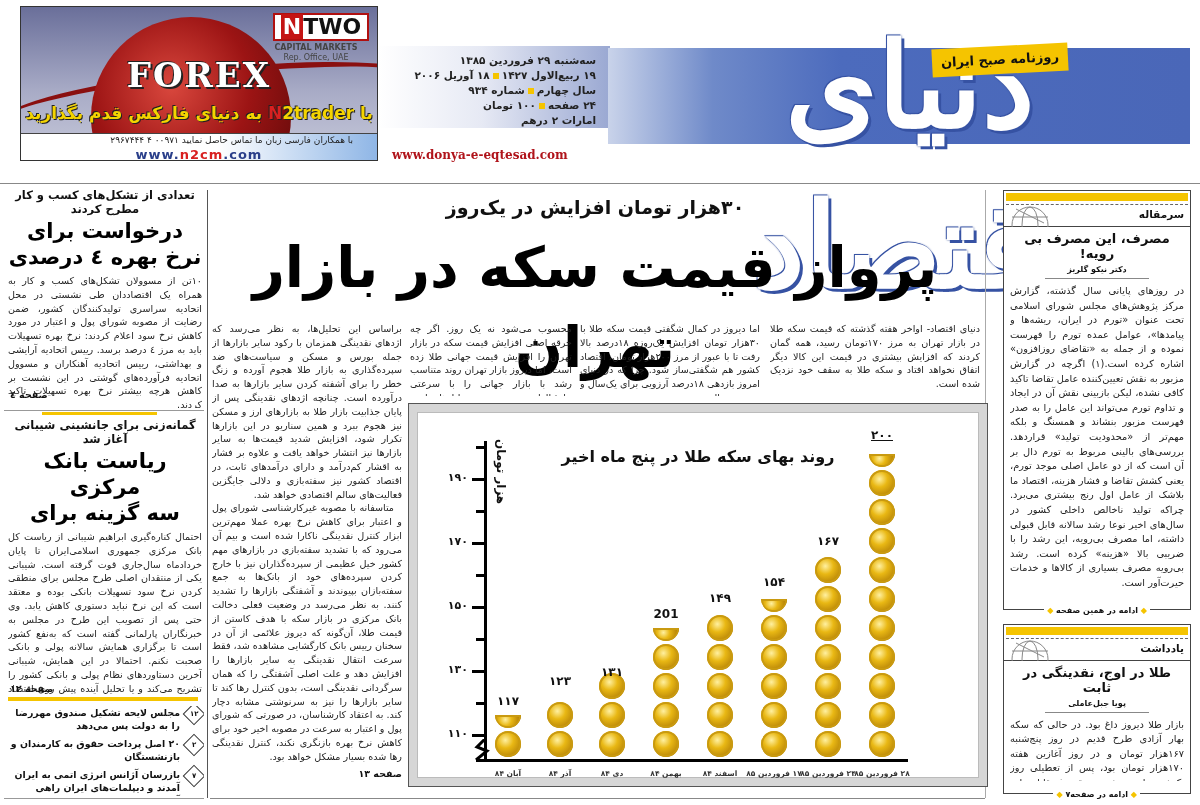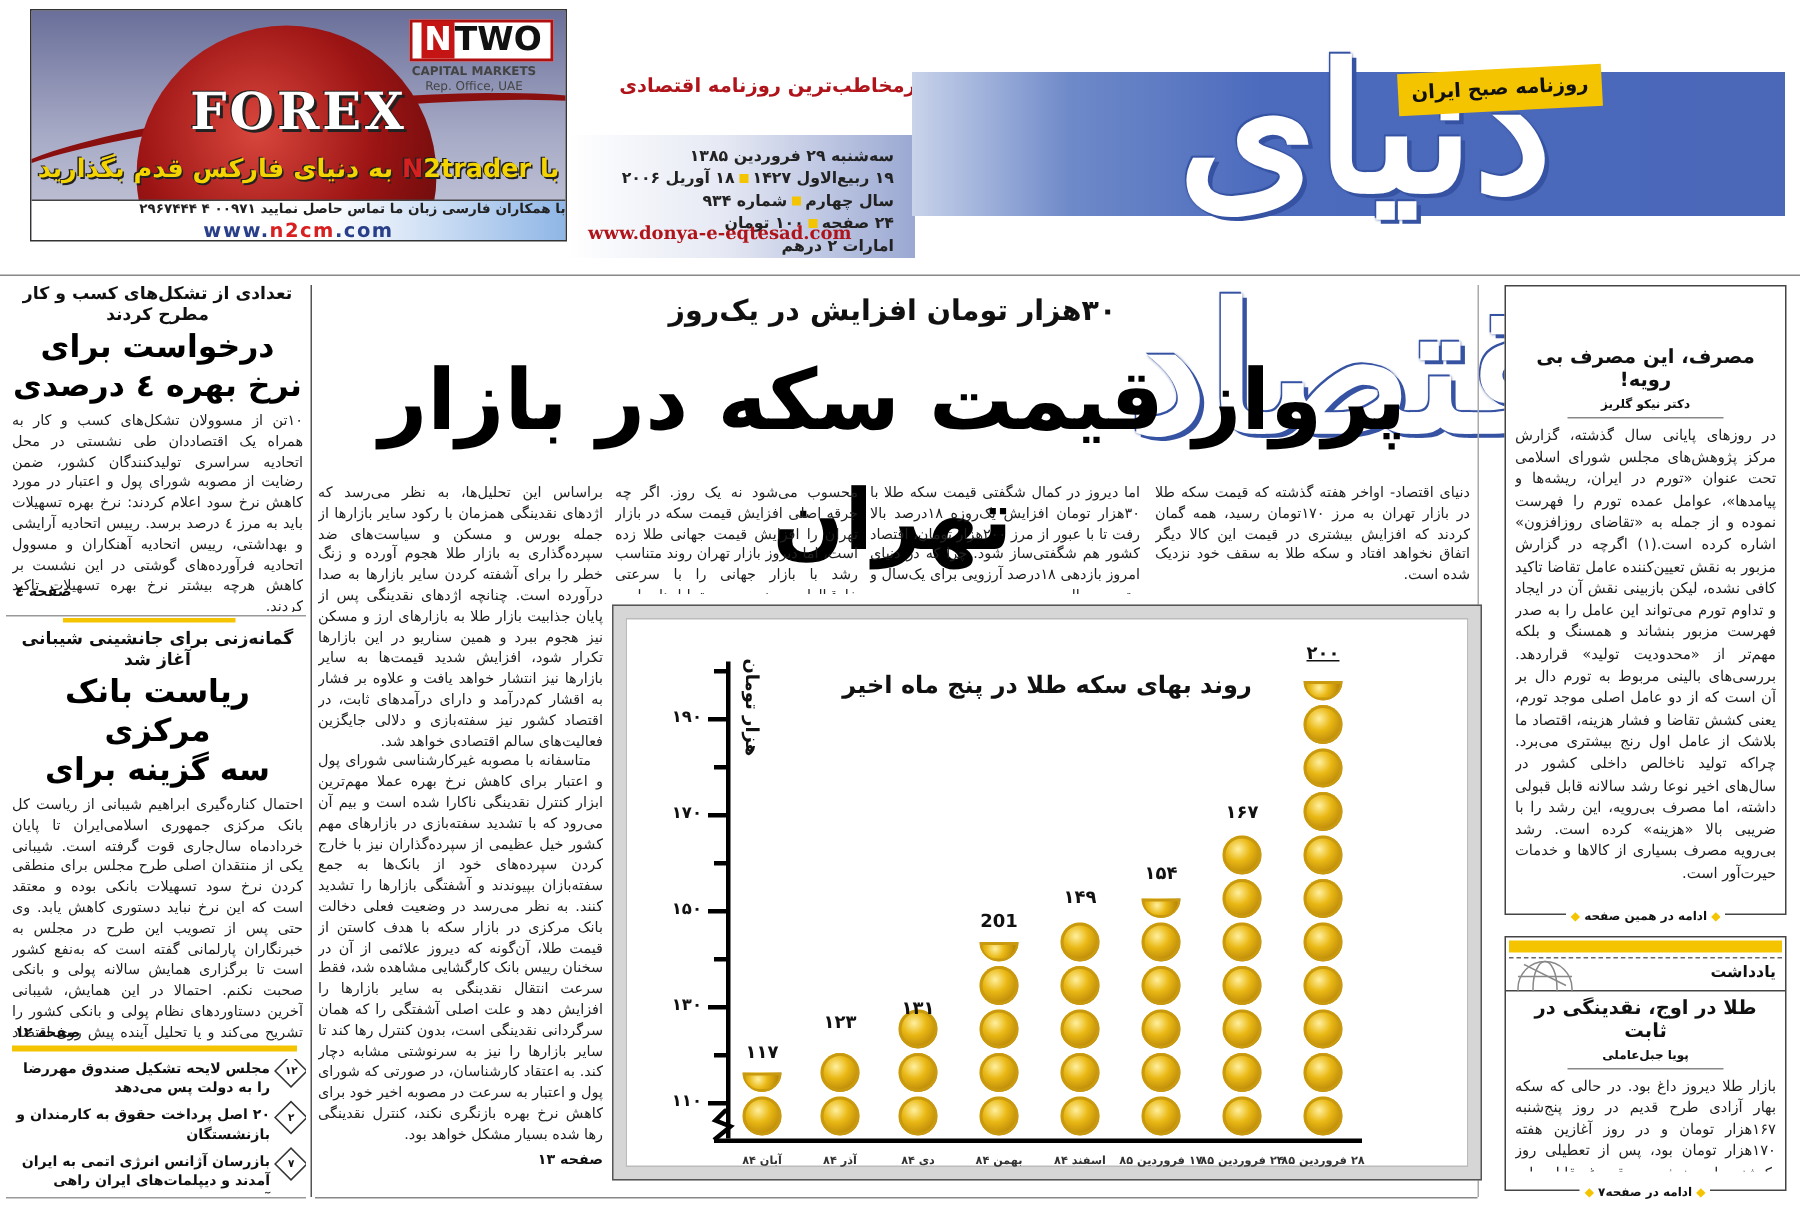--- a/index.html
+++ b/index.html
@@ -13,21 +13,21 @@
   .logo-text { position: absolute; left: 630px; top: 6px; width: 560px; height: 172px;
     font-family: "DejaVu Serif", serif; font-weight: bold; font-size: 118px; line-height: 160px;
     color: #fff; text-align: center; letter-spacing: -2px;
     text-shadow: 3px 3px 0 #3652a3, -1px -1px 0 #3652a3, 0 0 2px #2c4690; }
   .logo-tag { position: absolute; left: 932px; top: 46px; width: 136px; height: 28px;
     background: #f5c400; color: #111; font-size: 13px; font-weight: bold; line-height: 28px;
     text-align: center; transform: rotate(-3deg); }
   .slogan { position: absolute; left: 386px; top: 10px; width: 230px; text-align: right;
     color: #b0141b; font-size: 13px; font-weight: bold; margin-top: 40px; }
   .dateband { position: absolute; left: 378px; top: 46px; width: 232px; height: 82px;
-    background: linear-gradient(to right, #ffffff 0%, #e6e9f4 45%, #9aa8d2 100%); margin-top: 44px; }
+    background: linear-gradient(to right, #ffffff 0%, #e6e9f4 45%, #9aa8d2 100%); }
   .dateline { position: absolute; right: 14px; font-size: 10.5px; font-weight: bold; color: #222; white-space: nowrap; }
   .dateline .sq { display: inline-block; width: 6px; height: 6px; background: #f5c400; margin: 0 3px; vertical-align: middle; }
   .site-url { position: absolute; left: 392px; top: 148px; color: #b0141b;
     font-family: "DejaVu Serif", serif; font-weight: bold; font-size: 12px; direction: ltr; }
 
   
   .ad { position: absolute; left: 20px; top: 6px; width: 358px; height: 155px;
     background: linear-gradient(to bottom, #6a6f9a 0%, #a8abc6 55%, #c7c9da 100%); border: 1px solid #333; overflow: hidden; direction: ltr; }
   .ad-globe { position: absolute; left: 70px; top: 10px; width: 200px; height: 200px; border-radius: 50%;
     background: radial-gradient(circle at 40% 35%, #d9473d 0%, #9c1414 45%, #4a0606 100%); }
@@ -36,21 +36,21 @@
     font-family: "DejaVu Sans", sans-serif; font-weight: bold; font-size: 22px; line-height: 24px; text-align: center; color: #111; }
   .ad-logo b { color: #fff; background: #c41414; padding: 0 2px; }
   .ad-cap { position: absolute; right: 6px; top: 36px; width: 110px; text-align: center; font-size: 8px; font-weight: bold; color: #444; line-height: 10px; }
   .ad-forex { position: absolute; left: 0; width: 100%; top: 48px; text-align: center; font-family: "DejaVu Serif", serif;
     font-weight: bold; font-size: 34px; color: #fff; letter-spacing: 2px; text-shadow: 2px 2px 0 #222, -1px -1px 0 #222; }
   .ad-slogan { position: absolute; left: 0; width: 100%; top: 96px; text-align: center; direction: rtl;
     font-size: 17px; font-weight: bold; color: #f4d400; text-shadow: 1px 1px 0 #222, -1px -1px 0 #222; }
   .ad-slogan .n { color: #d82020; }
   .ad-contact { position: absolute; left: 0; top: 126px; width: 100%; height: 29px; background: linear-gradient(to right, #fff 55%, #8fb6e6 100%);
     border-top: 1px solid #444; }
-  .ad-phone { position: absolute; right: 0; top: 1px; font-size: 9px; font-weight: bold; color: #222; direction: rtl; white-space: nowrap; }
+  .ad-phone { position: absolute; right: 24px; top: 1px; font-size: 9px; font-weight: normal; color: #222; direction: rtl; white-space: nowrap; }
   .ad-web { position: absolute; left: 0; width: 100%; top: 13px; text-align: center; font-size: 13px; font-weight: bold; color: #2a3f8a; letter-spacing: 1px; }
   .ad-web .n { color: #d82020; }
 
   
   .col { position: absolute; overflow: hidden; }
   .vrule { position: absolute; width: 1px; background: #555; }
   .hrule { position: absolute; height: 1px; background: #555; }
   .yellow-bar { position: absolute; height: 3px; background: #f5c400; }
 
   
@@ -281,20 +281,31 @@
     <div class="x-label" style="left:162px">دی ۸۴</div>
     <div class="x-label" style="left:216px">بهمن ۸۴</div>
     <div class="x-label" style="left:270px">اسفند ۸۴</div>
     <div class="x-label" style="left:324px">۱۷ فروردین ۸۵</div>
     <div class="x-label" style="left:378px">۲۴ فروردین ۸۵</div>
     <div class="x-label" style="left:432px">۲۸ فروردین ۸۵</div>
   </div>
 </div>
 
 <div class="rbox" style="left:1003px;top:190px;width:188px;height:420px">
+  <div class="rbox-head">
+    <div class="yb"></div>
+      <div class="dash"></div>
+    <svg class="globe-icon" viewBox="0 0 40 26">
+      <ellipse cx="20" cy="24" rx="18" ry="18" fill="none" stroke="#888" stroke-width="1"></ellipse>
+      <ellipse cx="20" cy="24" rx="8" ry="18" fill="none" stroke="#888" stroke-width="1"></ellipse>
+      <line x1="2" y1="16" x2="38" y2="16" stroke="#888" stroke-width="1"></line>
+      <line x1="6" y1="8" x2="34" y2="22" stroke="#888" stroke-width="1"></line>
+    </svg>
+    <div class="label">سرمقاله</div>
+  </div>
   <div style="position:absolute;top:40px;left:6px;right:6px;bottom:14px;overflow:hidden">
     <div class="rtitle">مصرف، این مصرف بی رویه!</div>
     <div class="rauthor">دکتر نیکو گلریز</div>
     <div class="body-text" style="margin-top:5px;font-size:9.8px;line-height:14.6px">در روزهای پایانی سال گذشته، گزارش مرکز پژوهش‌های مجلس شورای اسلامی تحت عنوان «تورم در ایران، ریشه‌ها و پیامدها»، عوامل عمده تورم را فهرست نموده و از جمله به «تقاضای روزافزون» اشاره کرده است.(۱) اگرچه در گزارش مزبور به نقش تعیین‌کننده عامل تقاضا تاکید کافی نشده، لیکن بازبینی نقش آن در ایجاد و تداوم تورم می‌تواند این عامل را به صدر فهرست مزبور بنشاند و همسنگ و بلکه مهم‌تر از «محدودیت تولید» قراردهد. بررسی‌های بالینی مربوط به تورم دال بر آن است که از دو عامل اصلی موجد تورم، یعنی کشش تقاضا و فشار هزینه، اقتصاد ما بلاشک از عامل اول رنج بیشتری می‌برد. چراکه تولید ناخالص داخلی کشور در سال‌های اخیر نوعا رشد سالانه قابل قبولی داشته، اما مصرف بی‌رویه، این رشد را با ضریبی بالا «هزینه» کرده است. رشد بی‌رویه مصرف بسیاری از کالاها و خدمات حیرت‌آور است.</div>
   </div>
   <div class="continue" style="right:40px;bottom:-6px"><span class="dia">◆</span> <span>ادامه در همین صفحه</span> <span class="dia">◆</span></div>
 </div>
 
 <div class="rbox" style="left:1003px;top:624px;width:188px;height:170px">
   <div class="rbox-head">

